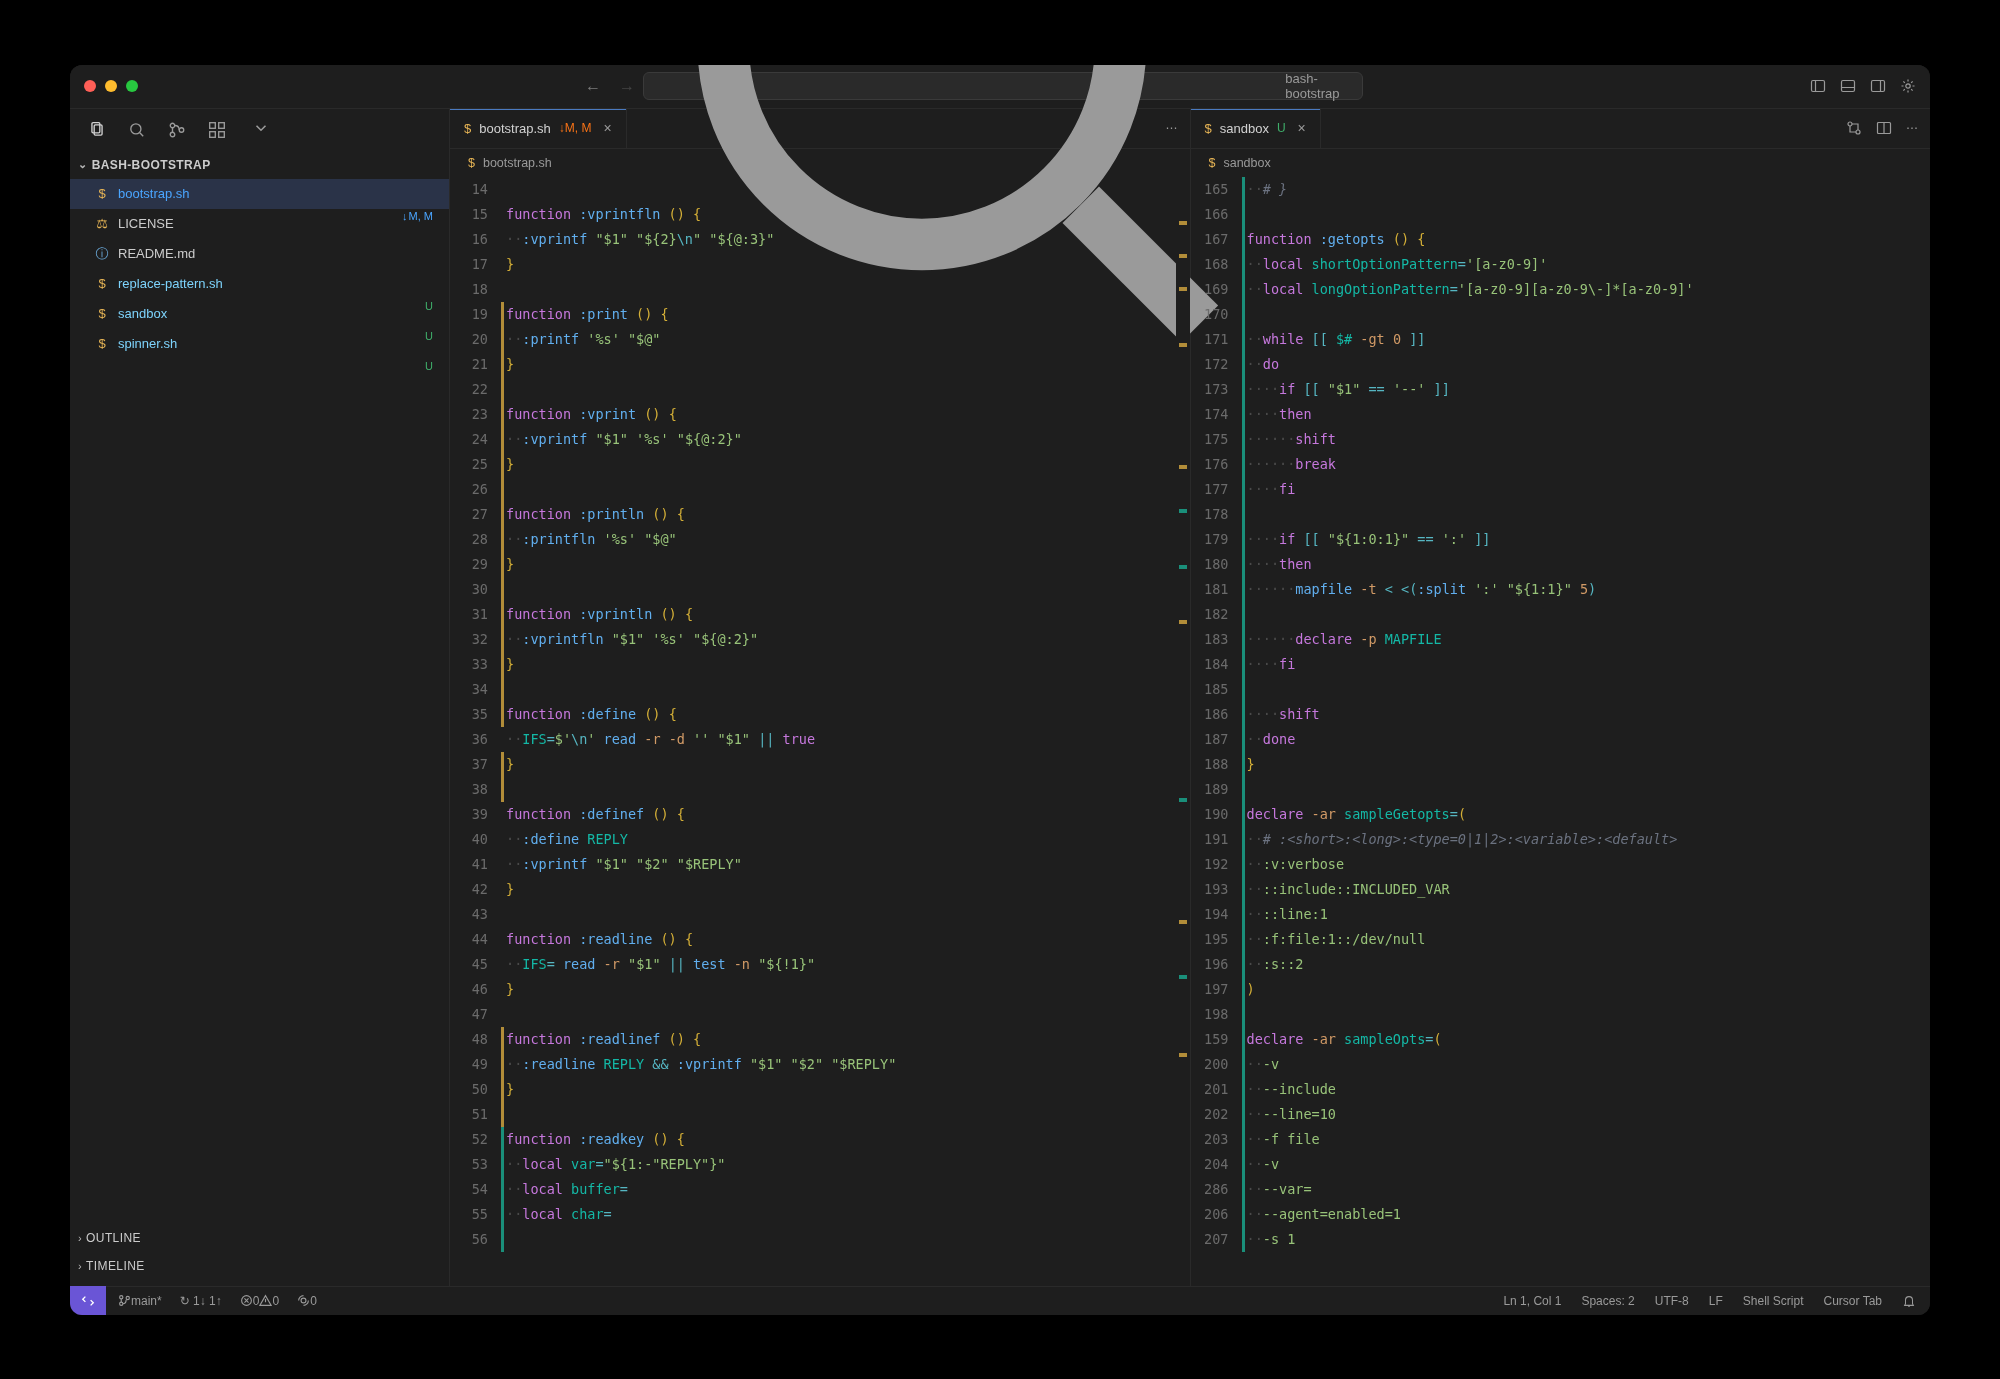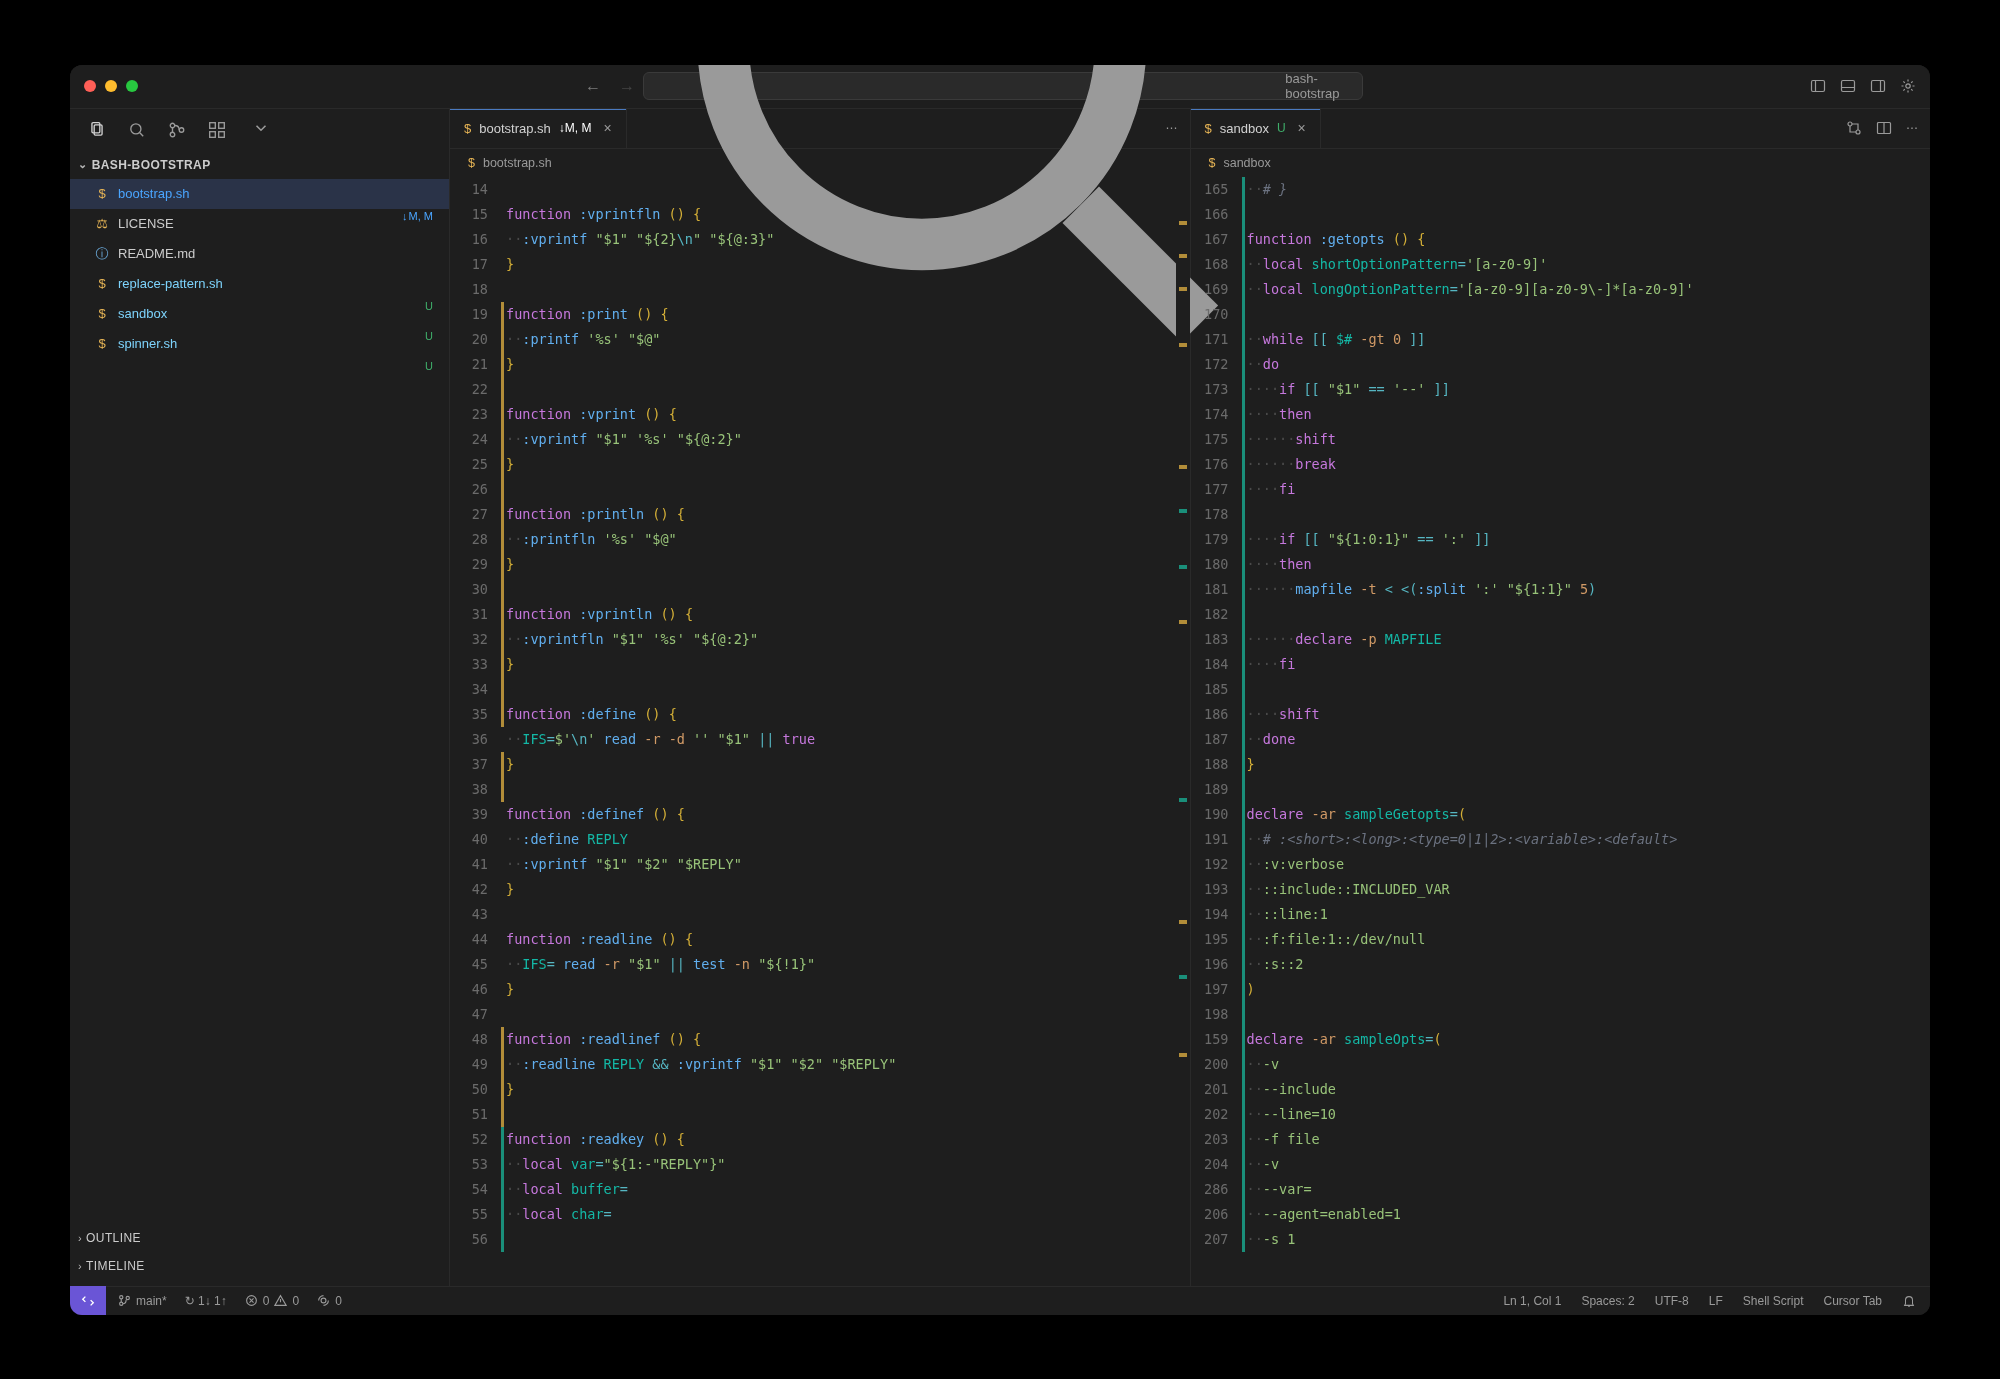--- a/index.html
+++ b/index.html
@@ -92,21 +92,21 @@
   display: flex; align-items: center; gap: 8px; padding: 0 14px;
   background: #1e1e1e; color: #9a9a9a; font-size: 13px;
   border-right: 1px solid #2a2a2a; position: relative;
 }
 .tab.active { background: #1e1e1e; color: #d1d1d1; }
 .tab.active::after {
   content: ""; position: absolute; left: 0; right: 0; top: 0; height: 1px;
   background: #4a7abf;
 }
 .tab .ficon { color: #e6b455; font-size: 13px; }
-.tab .gitbadge { color: #ffffff; font-size: 12px; }
+.tab .gitbadge { color: #f97316; font-size: 12px; }
 .tab .gitbadge.u { color: #3fae6a; }
 .tab .close { color: #9a9a9a; margin-left: 4px; font-size: 14px; }
 .tabactions {
   margin-left: auto; display: flex; align-items: center; gap: 14px; padding: 0 12px;
   color: #9a9a9a;
 }
 .crumb {
   height: 28px; display: flex; align-items: center; gap: 8px; padding: 0 18px;
   color: #9a9a9a; font-size: 12.5px;
 }
@@ -149,21 +149,21 @@
 
 .statusbar {
   height: 29px; background: #1e1e1e; border-top: 1px solid #2a2a2a;
   display: flex; align-items: center; color: #9a9a9a; font-size: 12px;
 }
 .remote {
   width: 36px; height: 29px; background: #6a55d6; display: flex;
   align-items: center; justify-content: center; color: #fff;
 }
 .status-left { display: flex; align-items: center; gap: 18px; padding: 0 12px; }
-.status-item { display: flex; align-items: flex-start; gap: 5px; }
+.status-item { display: flex; align-items: flex-start; }
 .status-right { margin-left: auto; display: flex; align-items: flex-start; gap: 20px; padding: 0 14px; }
 .icon { display: inline-flex; }
 </style>
 </head>
 <body>
 
 <div class="window">
 
   <div class="titlebar">
     <div class="traffic">

